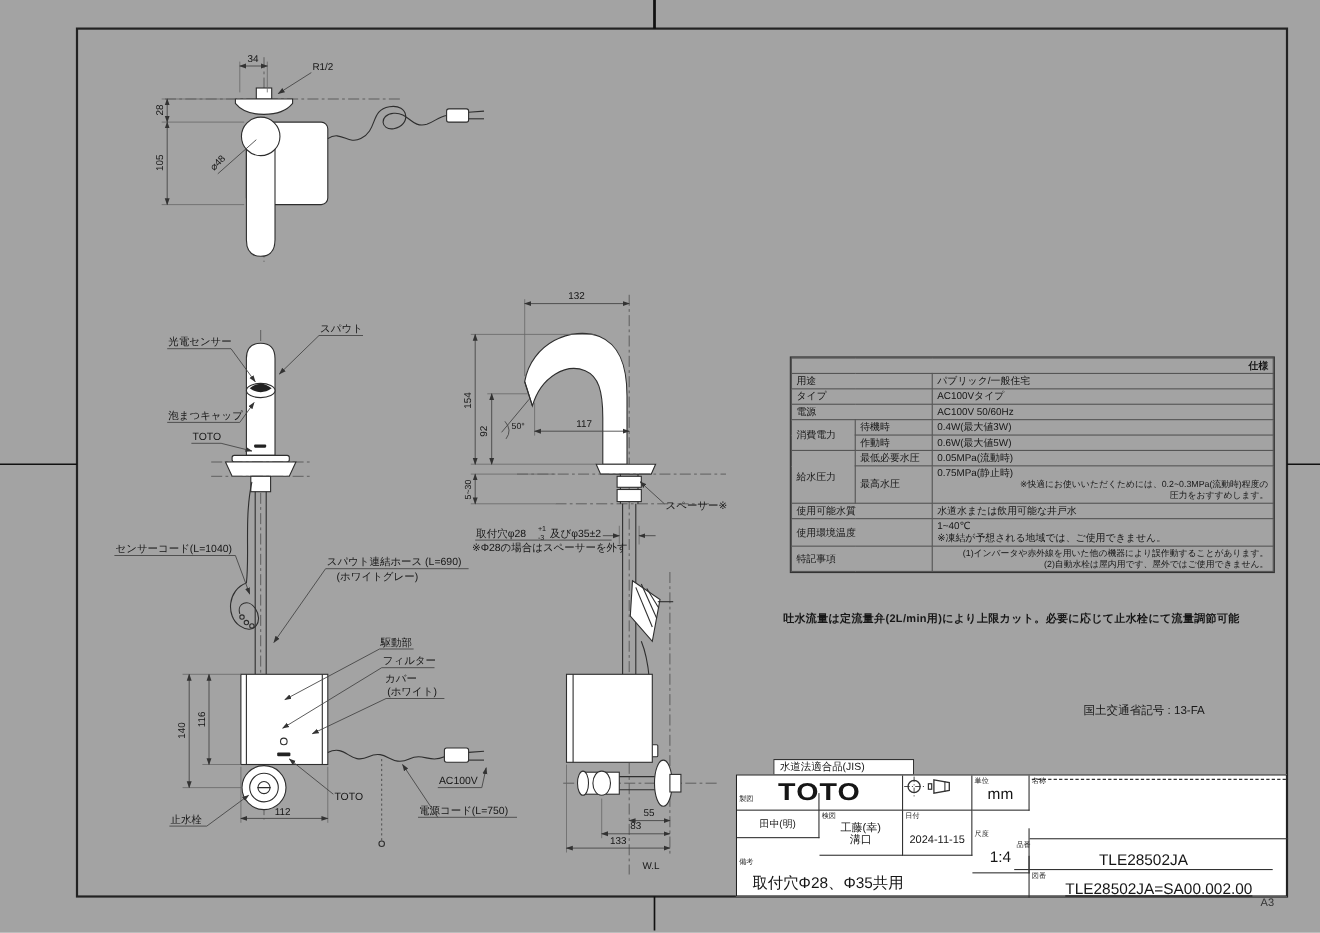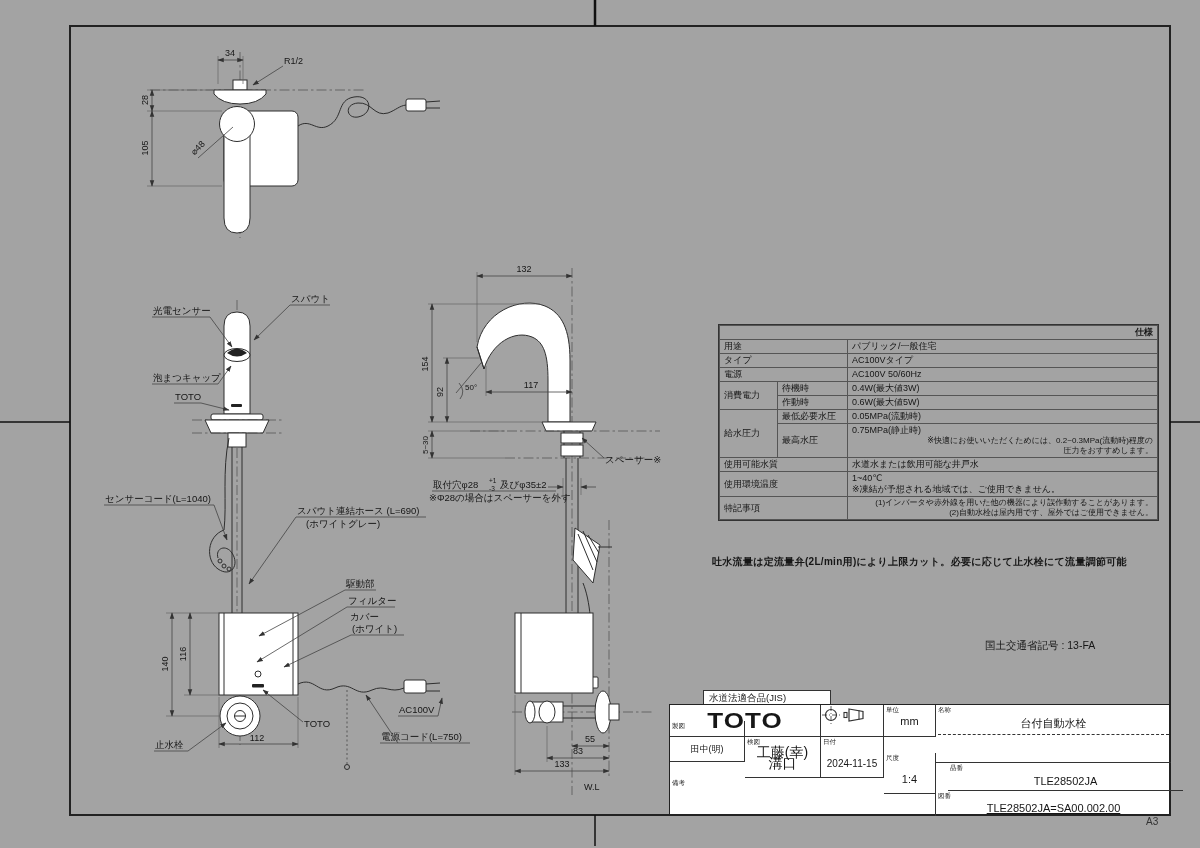--- a/index.html
+++ b/index.html
@@ -33,21 +33,21 @@
   .mlit{position:absolute;left:985px;top:639px;font-size:10.5px;}
   .a3{position:absolute;left:1146px;top:816px;font-size:10px;color:#333;}
   
   .tb-jis{position:absolute;left:675px;top:690px;width:121px;height:13px;
           border:1px solid #333;font-size:9.5px;line-height:13px;padding-left:5px;background:#fff;margin-left:28px;}
   .tb{position:absolute;left:669px;top:704px;width:501px;height:111px;border:1.5px solid #222;box-sizing:border-box;background:#fff;}
   .tb .cell{position:absolute;box-sizing:border-box;border-right:1px solid #333;border-bottom:1px solid #333;}
   .tb .tag{position:absolute;left:2px;top:1px;font-size:6.5px;color:#222;}
   .cc{display:flex;align-items:center;justify-content:center;height:100%;}
   .toto-logo{font-size:26px;font-weight:900;letter-spacing:1px;transform:scaleY(0.85);}
-  .val10{font-size:10px;} .val11{font-size:11px;}
+  .val10{font-size:10px;} .val11{font-size:14px;}
   .dashline{border-top:1.5px dashed #333;}
 </style>
 </head>
 <body>
 <div class="sheet">
 
 <svg width="1200" height="848" viewBox="0 0 1200 848">
   <defs>
     <marker id="ar" viewBox="0 0 10 10" refX="9" refY="5" markerWidth="8" markerHeight="8" orient="auto-start-reverse">
       <path d="M0,1.5 L10,5 L0,8.5 Z" fill="#333"></path>
@@ -371,43 +371,43 @@
   <div class="cell" style="left:214px;top:0;width:52px;height:32px;">
     <span class="tag">単位</span>
     <div class="cc val11">mm</div>
   </div>
   <div class="cell" style="left:0;top:16px;width:75px;height:41px;">
     <span class="tag">製図</span>
     <div class="cc" style="font-size:9px;padding-top:8px;">田中(明)</div>
   </div>
   <div class="cell" style="left:75px;top:32px;width:76px;height:41px;">
     <span class="tag">検図</span>
-    <div style="text-align:center;font-size:14px;padding-top:10px;line-height:11px;">
+    <div style="text-align:center;font-size:10px;padding-top:10px;line-height:11px;">
       <div>工藤(幸)</div>
       <div>溝口</div>
     </div>
   </div>
   <div class="cell" style="left:151px;top:32px;width:63px;height:41px;">
     <span class="tag">日付</span>
     <div class="cc val10" style="padding-top:6px;">2024-11-15</div>
   </div>
   <div class="cell" style="left:214px;top:48px;width:52px;height:41px;">
     <span class="tag">尺度</span>
     <div class="cc val11" style="padding-top:6px;">1:4</div>
   </div>
   <div class="cell" style="left:0;top:73px;width:266px;height:38px;border-bottom:none;">
     <span class="tag">備考</span>
+    <div class="val11" style="padding:16px 0 0 14px;">取付穴Φ28、Φ35共用</div>
   </div>
 
   <div class="cell" style="left:266px;top:0;width:235px;height:58px;border-right:none;">
     <span class="tag">名称</span>
-    <div class="val11" style="text-align:center;padding-top:11px;">台付自動水栓</div>
     <div class="dashline" style="margin:3px 2px 0 2px;"></div>
   </div>
-  <div class="cell" style="left:278px;top:58px;width:235px;height:28px;border-right:none;">
+  <div class="cell" style="left:252px;top:58px;width:235px;height:28px;border-right:none;">
     <span class="tag">品番</span>
     <div class="cc val11" style="padding-top:4px;">TLE28502JA</div>
   </div>
   <div class="cell" style="left:266px;top:86px;width:235px;height:25px;border-right:none;border-bottom:none;text-decoration:underline;">
     <span class="tag">図番</span>
     <div class="cc val11" style="padding-top:4px;">TLE28502JA=SA00.002.00</div>
   </div>
 </div>
 
 </div>

